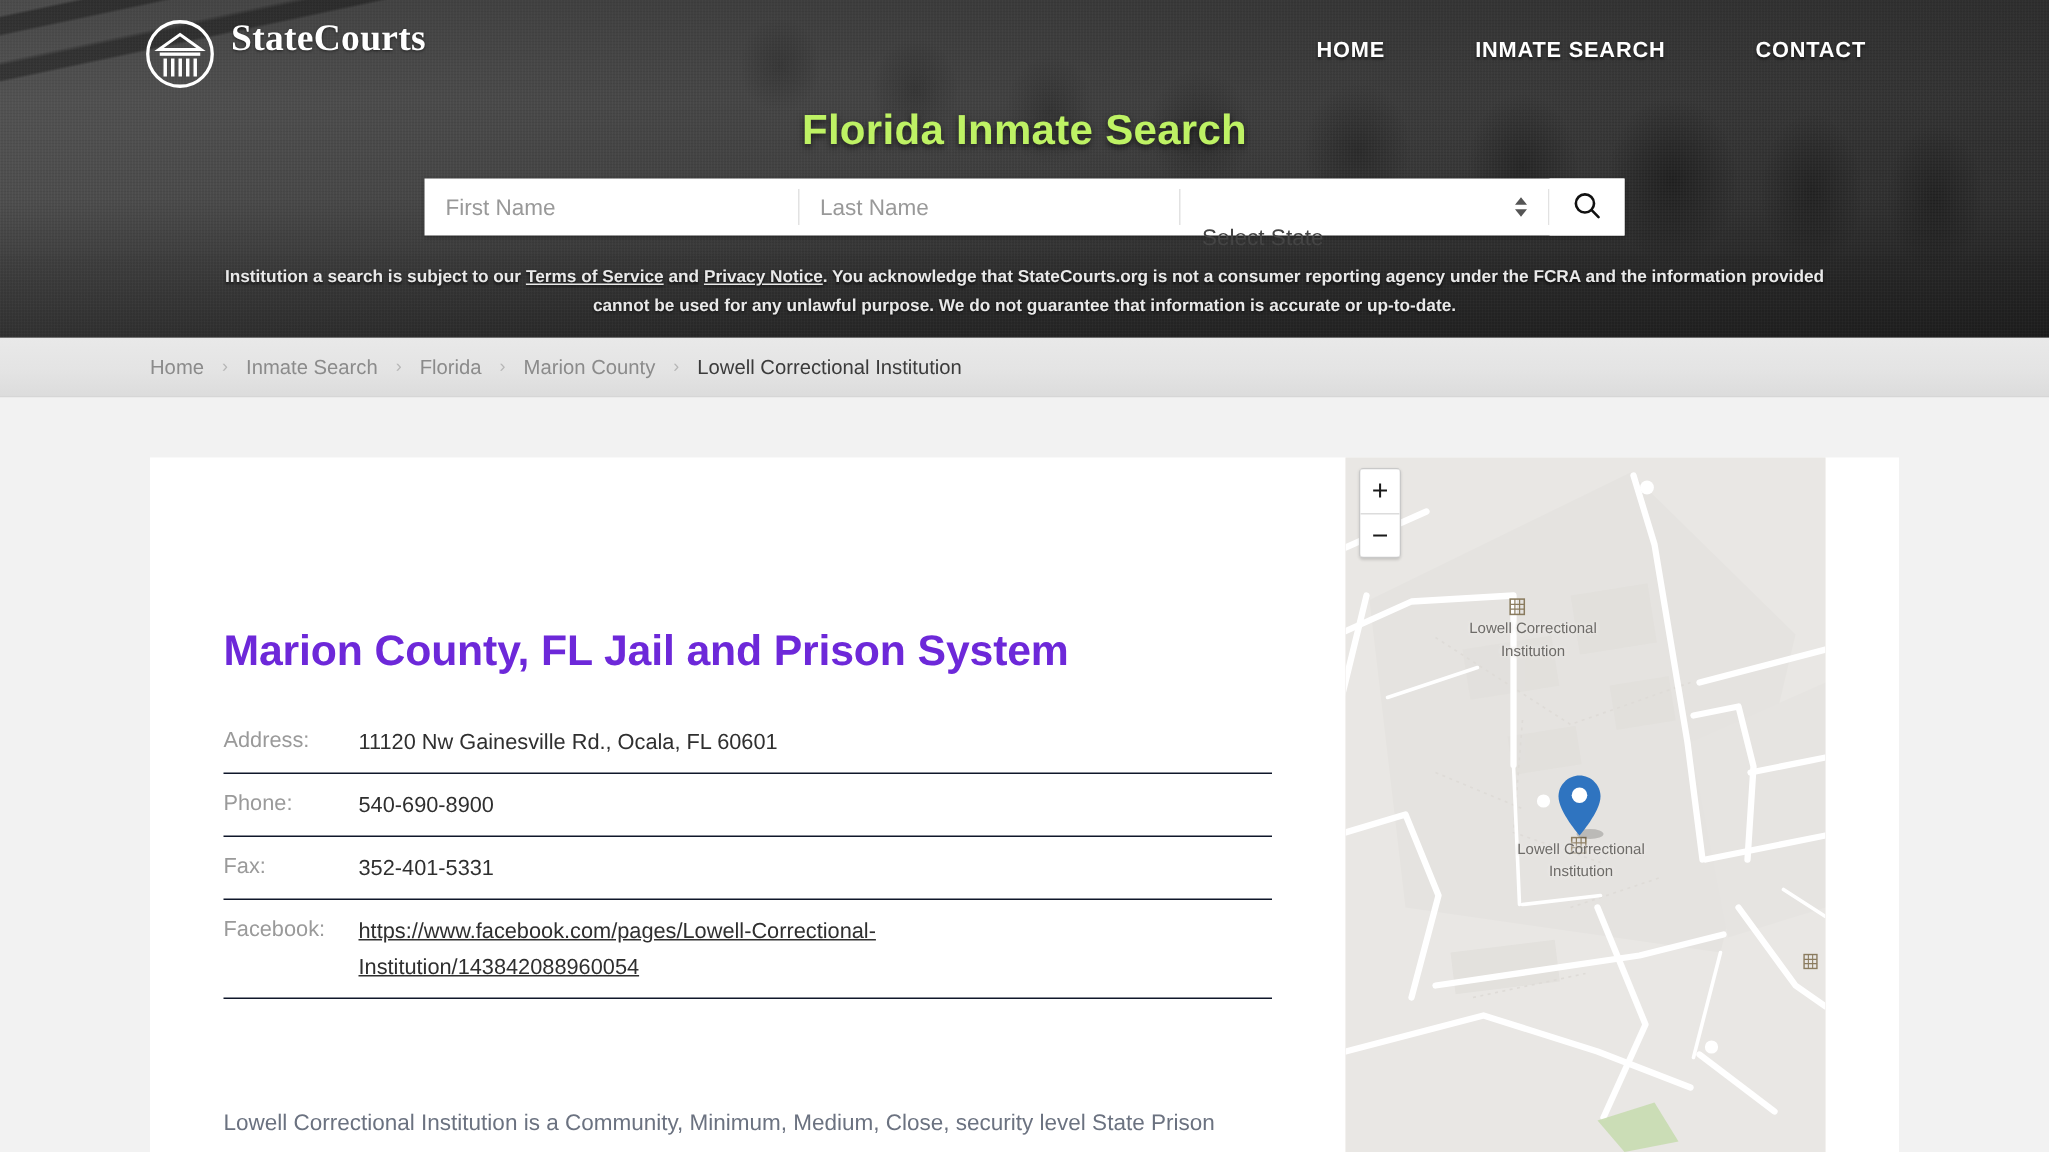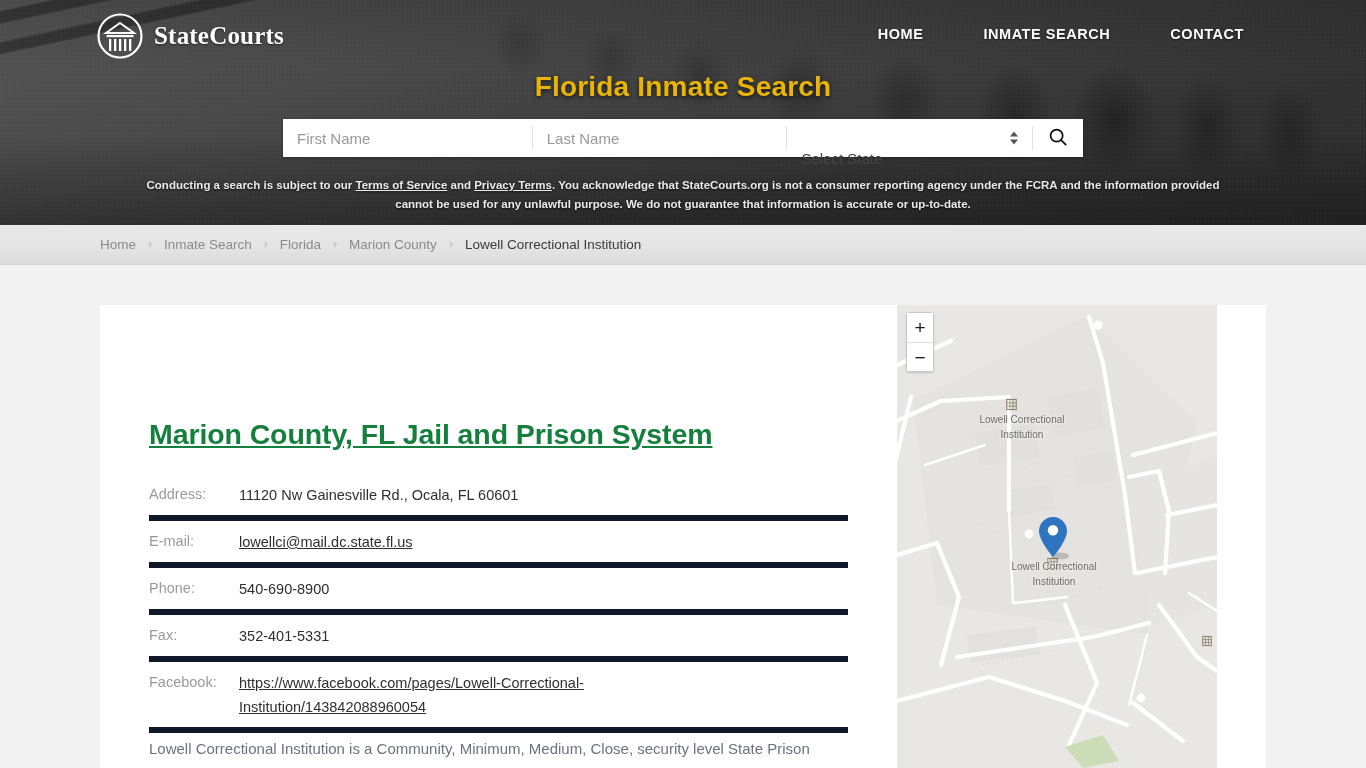--- a/index.html
+++ b/index.html
@@ -53,21 +53,21 @@
   }
   .hero-shade {
     position: absolute; inset: 0;
     background: linear-gradient(180deg, rgba(0,0,0,.34) 0%, rgba(0,0,0,.16) 30%, rgba(0,0,0,.10) 60%, rgba(0,0,0,.30) 100%);
   }
   .hero-inner { position: relative; width: 1366px; height: 225px; }
 
   
   .brand {
     position: absolute; left: 96px; top: 12px;
-    display: flex; align-items: center; gap: 10px;
+    display: flex; gap: 10px;
     text-decoration: none;
   }
   .brand-mark { width: 48px; height: 48px; display: block; }
   .brand-name {
     color: #ffffff;
     font-family: "Liberation Serif", serif;
     font-size: 25px;
     font-weight: 700;
     letter-spacing: .2px;
     text-shadow: 0 1px 2px rgba(0,0,0,.55);
@@ -84,21 +84,21 @@
     font-weight: 700;
     letter-spacing: .55px;
     text-decoration: none;
     text-shadow: 0 1px 2px rgba(0,0,0,.6);
     white-space: nowrap;
   }
 
   .hero-title {
     position: absolute; left: 0; right: 0; top: 71px;
     text-align: center;
-    color: #eab308;
+    color: #bef264;
     font-size: 28px;
     font-weight: 700;
     letter-spacing: .2px;
     text-shadow: 0 2px 4px rgba(0,0,0,.6);
   }
 
   
   .searchbar {
     position: absolute; left: 283px; top: 119px;
     width: 800px; height: 38px;
@@ -172,33 +172,32 @@
   
   .page { position: relative; width: 1366px; height: 503px; background: #f2f2f2; }
   .card {
     position: absolute; left: 100px; top: 40px;
     width: 1166px; height: 463px;
     background: #ffffff;
   }
 
   .page-title {
     position: absolute; left: 49px; top: 94px;
-    font-size: 28.5px; font-weight: 700; color: #15803d;
+    font-size: 28.5px; font-weight: 700; color: #6d28d9;
     letter-spacing: -.1px;
-    text-decoration: underline;
   }
 
   
   .details {
     position: absolute; left: 49px; top: 175px;
     width: 699px;
   }
   .drow {
     display: flex; align-items: flex-start;
-    border-bottom: 6px solid #0f172a;
+    border-bottom: 1px solid #0f172a;
     padding: 9px 0 8px 0;
     min-height: 35px;
   }
   .drow:first-child { padding-top: 3px; }
   .dlabel {
     width: 90px; flex: 0 0 90px;
     color: #9a9a9a; font-size: 14.5px; line-height: 22px;
   }
   .dvalue {
     color: #2f2f2f; font-size: 14.5px; line-height: 24px;
@@ -307,21 +306,21 @@
         <span>
           <svg viewBox="0 0 24 24" width="22" height="22" aria-hidden="true">
             <circle cx="10.5" cy="10.5" r="6.6" fill="none" stroke="#111" stroke-width="1.9"></circle>
             <line x1="15.4" y1="15.4" x2="20.4" y2="20.4" stroke="#111" stroke-width="1.9" stroke-linecap="round"></line>
           </svg>
         </span>
       </button>
     </div>
 
     <div class="disclaimer">
-      <span>Conducting a search is subject to our </span><a href="#">Terms of Service</a><span> and </span><a href="#">Privacy Terms</a><span>. You acknowledge that StateCourts.org is not a consumer reporting agency under the FCRA and the information provided cannot be used for any unlawful purpose. We do not guarantee that information is accurate or up-to-date.</span>
+      <span>Institution a search is subject to our </span><a href="#">Terms of Service</a><span> and </span><a href="#">Privacy Notice</a><span>. You acknowledge that StateCourts.org is not a consumer reporting agency under the FCRA and the information provided cannot be used for any unlawful purpose. We do not guarantee that information is accurate or up-to-date.</span>
     </div>
 
   </div>
 </div>
 
 <div class="crumbbar">
   <div class="crumbs">
     <a class="c" href="#">Home</a>
     <span class="sep">›</span>
     <a class="c" href="#">Inmate Search</a>
@@ -339,24 +338,20 @@
 
     <h1 class="page-title">Marion County, FL Jail and Prison System</h1>
 
     <div class="details">
 
       <div class="drow">
         <div class="dlabel">Address:</div>
         <div class="dvalue">11120 Nw Gainesville Rd., Ocala, FL 60601</div>
       </div>
 
-      <div class="drow">
-        <div class="dlabel">E-mail:</div>
-        <div class="dvalue"><a href="#">lowellci@mail.dc.state.fl.us</a></div>
-      </div>
 
       <div class="drow">
         <div class="dlabel">Phone:</div>
         <div class="dvalue">540-690-8900</div>
       </div>
 
       <div class="drow">
         <div class="dlabel">Fax:</div>
         <div class="dvalue">352-401-5331</div>
       </div>

